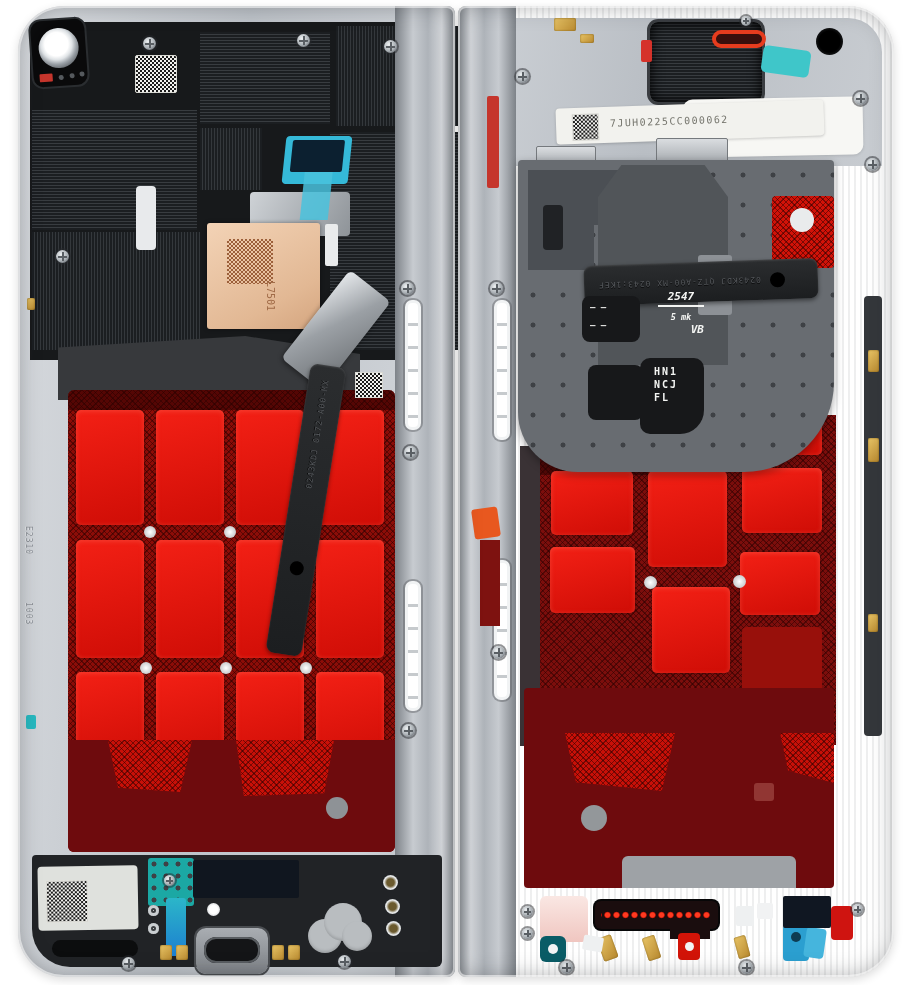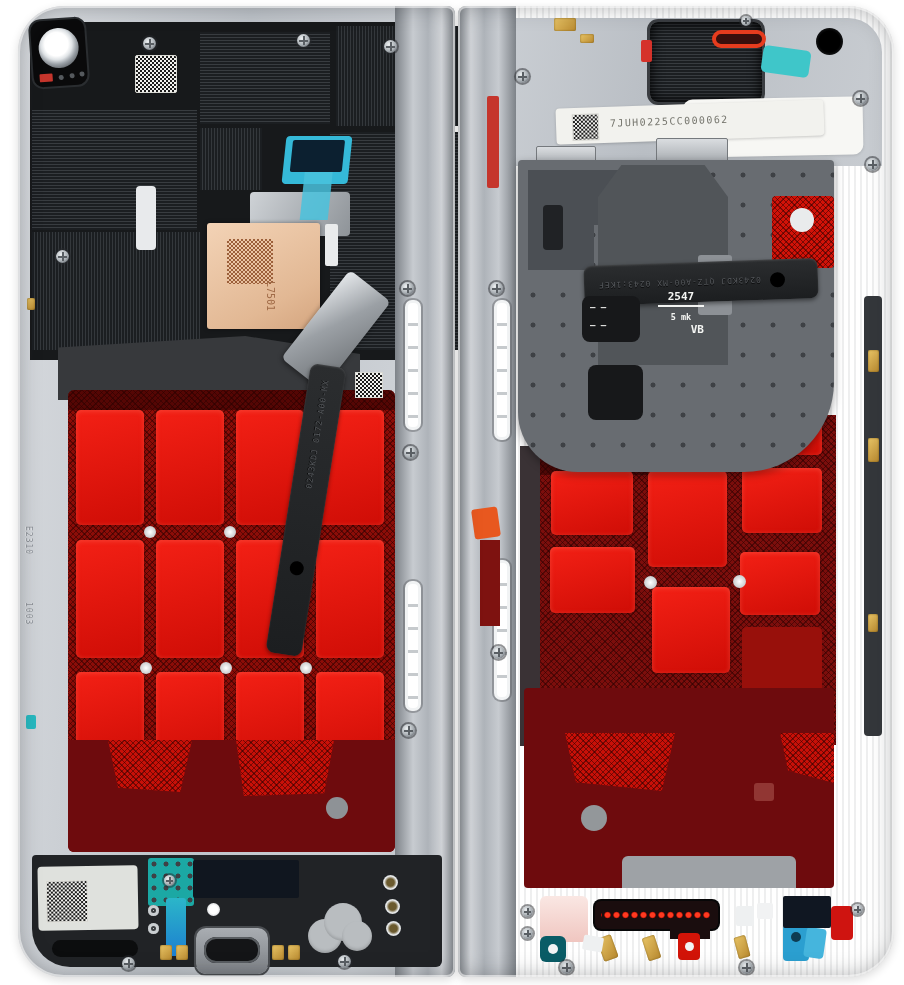--- a/index.html
+++ b/index.html
@@ -246,24 +246,29 @@
 
     <div class="abs emboss-strip" style="left:126px;top:256px;width:234px;height:40px;transform:rotate(-2deg);">
       <div class="emboss-text abs" style="left:14px;top:15px;">0243KDJ QTZ-A00-MX 0243:1KEF</div>
       <div class="abs" style="left:186px;top:13px;width:15px;height:15px;border-radius:50%;background:#000;"></div>
     </div>
 
     <div class="abs" style="left:124px;top:290px;width:58px;height:46px;background:#17181a;border-radius:8px;">
       <div class="white-mark abs" style="left:8px;top:6px;font-size:9px;color:#e8e8e6;">— —</div>
       <div class="white-mark abs" style="left:8px;top:24px;font-size:9px;color:#e8e8e6;">— —</div>
     </div>
-    <div class="abs" style="left:200px;top:284px;width:46px;height:66px;text-align:center;">
+    <div class="abs" style="left:200px;top:284px;width:46px;height:66px;text-align:center;font-style:italic;">
       <div class="white-mark" style="font-size:11px;border-bottom:2px solid #f4f5f3;padding-bottom:2px;">2547</div>
       <div class="white-mark" style="font-size:8.5px;margin-top:5px;">5 mk</div>
       <div class="white-mark" style="font-size:11px;text-align:right;margin-top:1px;">VB</div>
+    </div>
+    <div class="abs" style="left:182px;top:352px;width:64px;height:74px;background:#17181a;border-radius:10px 10px 24px 10px;padding-top:2px;">
+      <div class="white-mark" style="font-size:10px;letter-spacing:2px;margin:6px 0 0 14px;">HN1</div>
+      <div class="white-mark" style="font-size:10px;letter-spacing:2px;margin:2px 0 0 14px;">NCJ</div>
+      <div class="white-mark" style="font-size:10px;letter-spacing:2px;margin:2px 0 0 14px;">FL</div>
     </div>
 
     <div class="abs" style="left:82px;top:890px;width:48px;height:46px;background:linear-gradient(180deg,#fae7e3,#f0c6c0);border-radius:6px;"></div>
     <div class="abs" style="left:137px;top:895px;width:123px;height:28px;background:#1a0d0e;border-radius:6px;box-shadow:0 0 0 2px #070708;">
       <div class="abs reddots" style="left:6px;right:6px;top:7px;height:14px;"></div>
     </div>
     <div class="abs" style="left:212px;top:919px;width:40px;height:14px;background:#1a0d0e;"></div>
     <div class="abs" style="left:220px;top:927px;width:22px;height:27px;background:#d21408;border-radius:4px;">
       <div class="abs" style="left:7px;top:9px;width:9px;height:9px;border-radius:50%;background:#f2f3f4;"></div>
     </div>

